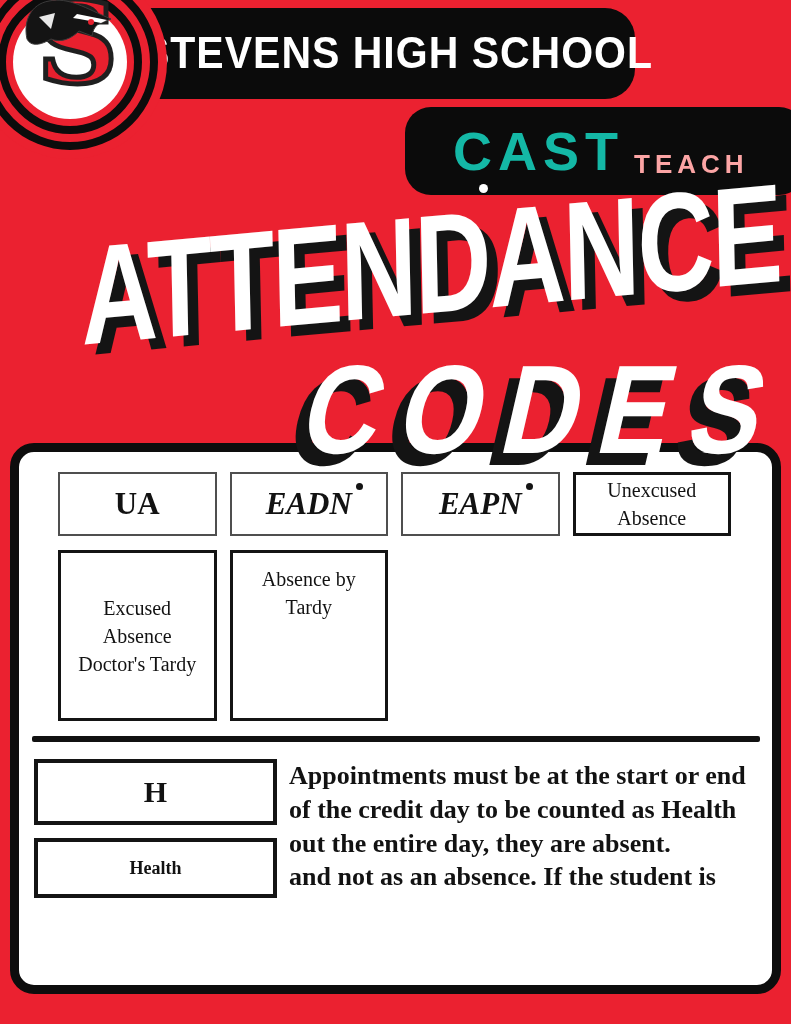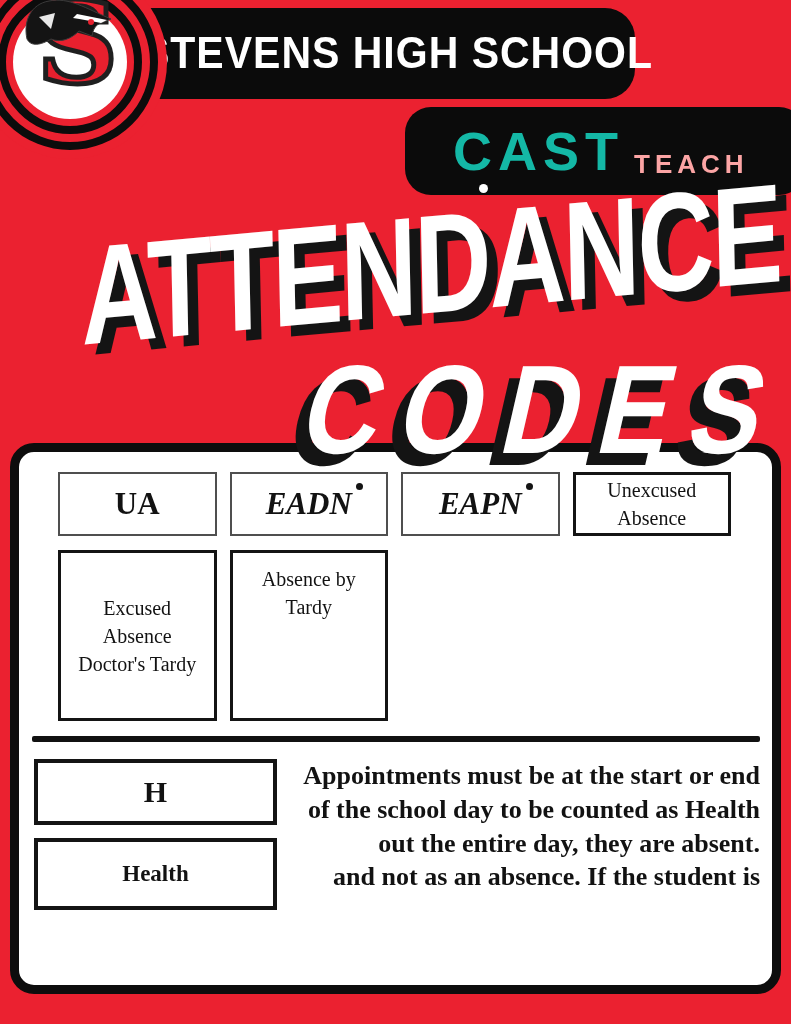--- a/index.html
+++ b/index.html
@@ -106,23 +106,23 @@
 
   .divider { height:6px; background:#111; margin:15px 12px 0 13px; border-radius:2px; }
 
   .bottom { display:flex; margin:17px 10px 0 15px; }
   .left-col { width:243px; flex:0 0 243px; }
   .box {
     border:4px solid #141414; background:#fff; box-sizing:border-box;
     display:flex; align-items:center; justify-content:center; font-weight:bold;
   }
   .h-box { height:66px; font-size:30px; }
-  .health-box { height:72px; margin-top:13px; font-size:23px; }
+  .health-box { height:60px; margin-top:13px; font-size:18px; }
   .right-col {
-    flex:1; text-align:right; font-weight:bold; font-size:26px; line-height:1.3;
+    flex:1; text-align:left; font-weight:bold; font-size:26px; line-height:1.3;
     padding:0 2px 0 12px;
   }
 </style>
 </head>
 <body>
 
 <div class="page">
 
   <div class="banner">
     <div class="banner-text">STEVENS HIGH SCHOOL</div>
@@ -183,20 +183,20 @@
 
     <div class="divider"></div>
 
     <div class="bottom">
       <div class="left-col">
         <div class="box h-box">H</div>
         <div class="box health-box">Health</div>
       </div>
       <div class="right-col">
         <div>Appointments must be at the start or end</div>
-        <div>of the school day to be counted as Health</div>
+        <div>of the credit day to be counted as Health</div>
         <div>out the entire day, they are absent.</div>
         <div>and not as an absence. If the student is</div>
       </div>
     </div>
 
   </div>
 </div>
 
 </body></html>

